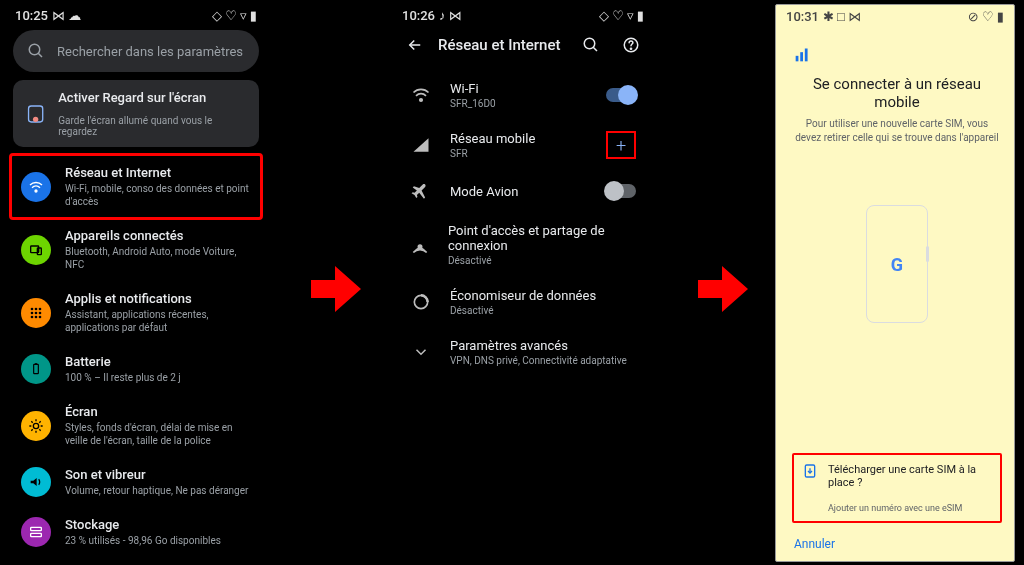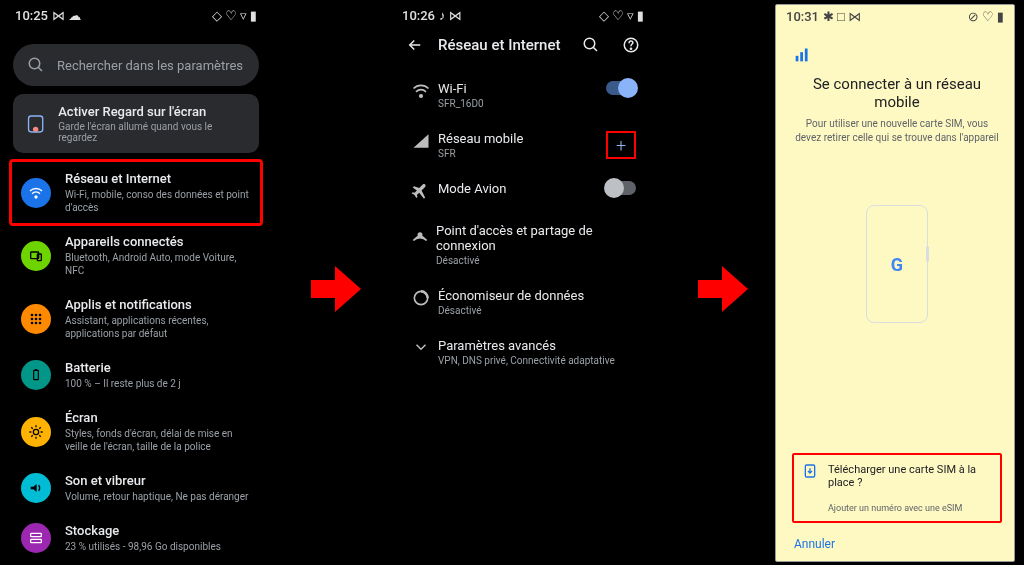--- a/index.html
+++ b/index.html
@@ -12,36 +12,36 @@
 
   #p1 { left: 5px; }
   #p2 { left: 392px; }
   #p3 { left: 775px; width: 240px; }
 
   .statusbar { display: flex; justify-content: space-between; align-items: center; height: 22px; padding: 0 10px; font-size: 13px; font-weight: 500; }
   .statusbar .left, .statusbar .right { display: flex; align-items: center; gap: 4px; }
   .si { display:inline-block; }
 
   
-  .search-pill { margin: 18px 8px 8px 8px; height: 42px; border-radius: 22px; background: #2a2b2e; display: flex; align-items: center; padding: 0 14px; gap: 12px; color: #9aa0a6; font-size: 13px; }
+  .search-pill { margin: 4px 8px 8px 8px; height: 42px; border-radius: 22px; background: #2a2b2e; display: flex; align-items: center; padding: 0 14px; gap: 12px; color: #9aa0a6; font-size: 13px; }
   .card { margin: 0 8px 8px 8px; border-radius: 10px; background: #2a2b2e; display: flex; align-items: center; padding: 10px 12px; gap: 12px; }
   .card .ctitle { color: #e8eaed; font-size: 13px; font-weight: 500; }
-  .card .csub { color: #9aa0a6; font-size: 10px; margin-top: 2px; }
+  .card .csub { color: #9aa0a6; font-size: 10px; margin-top: 10px; }
   .list { padding: 0 0 0 0; }
   .row { display: flex; align-items: center; gap: 14px; padding: 10px 16px; }
   .row .ico { width: 30px; height: 30px; border-radius: 50%; display: flex; align-items: center; justify-content: center; flex-shrink: 0; }
   .row .txt .t { color: #e8eaed; font-size: 13px; font-weight: 500; }
   .row .txt .s { color: #9aa0a6; font-size: 10px; margin-top: 2px; line-height: 1.3; max-width: 200px; }
   .hl { outline: 3px solid #ff0000; outline-offset: -1px; }
   .hl-pad { margin-left: 6px; margin-right: 6px; padding-left: 10px; padding-right: 10px; border-radius: 2px; }
 
   
   .header2 { display: flex; align-items: center; gap: 14px; padding: 10px 14px 16px 14px; }
   .header2 .title { color: #e8eaed; font-size: 15px; font-weight: 500; flex: 1; }
-  .row2 { display: flex; align-items: flex-start; gap: 6px; padding: 11px 18px; }
+  .row2 { display: flex; align-items: center; gap: 18px; padding: 11px 18px; }
   .row2 .ico2 { width: 22px; display:flex; justify-content:center; color:#bdbdbd; }
   .row2 .txt .t { color: #e8eaed; font-size: 13px; }
   .row2 .txt .s { color: #9aa0a6; font-size: 10px; margin-top: 2px; }
   .row2 .trail { margin-left: auto; }
   .plusbox { width: 30px; height: 28px; border: 2px solid #ff0000; display:flex; align-items:center; justify-content:center; color:#8ab4f8; font-size:18px; font-weight:300; }
   .switch { width: 30px; height: 14px; border-radius: 8px; position: relative; }
   .switch.on { background:#3a5b8a; }
   .switch.on::after { content:""; position:absolute; right:-2px; top:-3px; width:20px; height:20px; border-radius:50%; background:#8ab4f8; }
   .switch.off { background:#5f6368; }
   .switch.off::after { content:""; position:absolute; left:-2px; top:-3px; width:20px; height:20px; border-radius:50%; background:#bdc1c6; }

